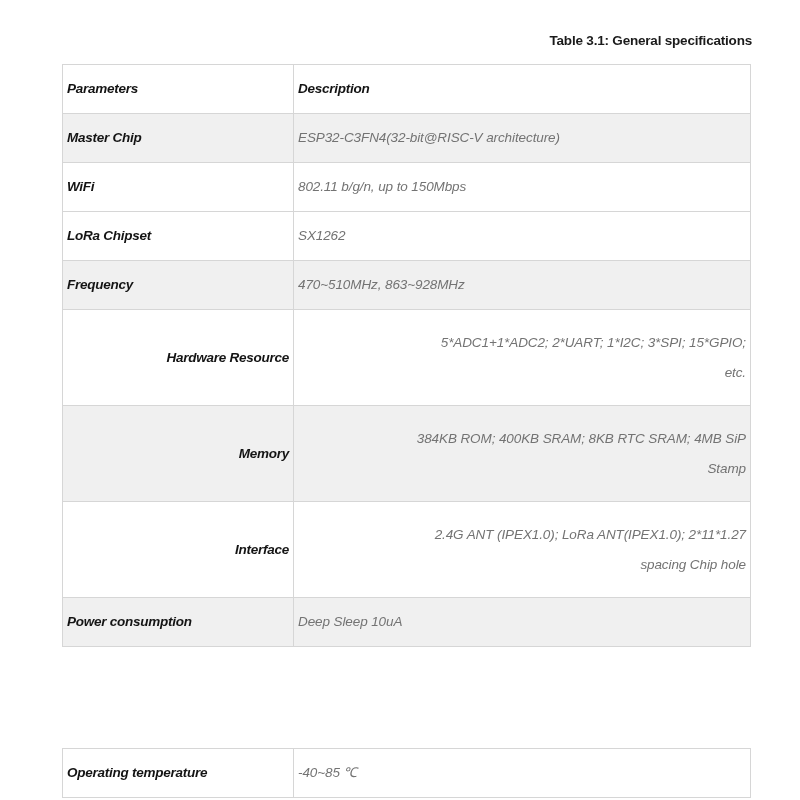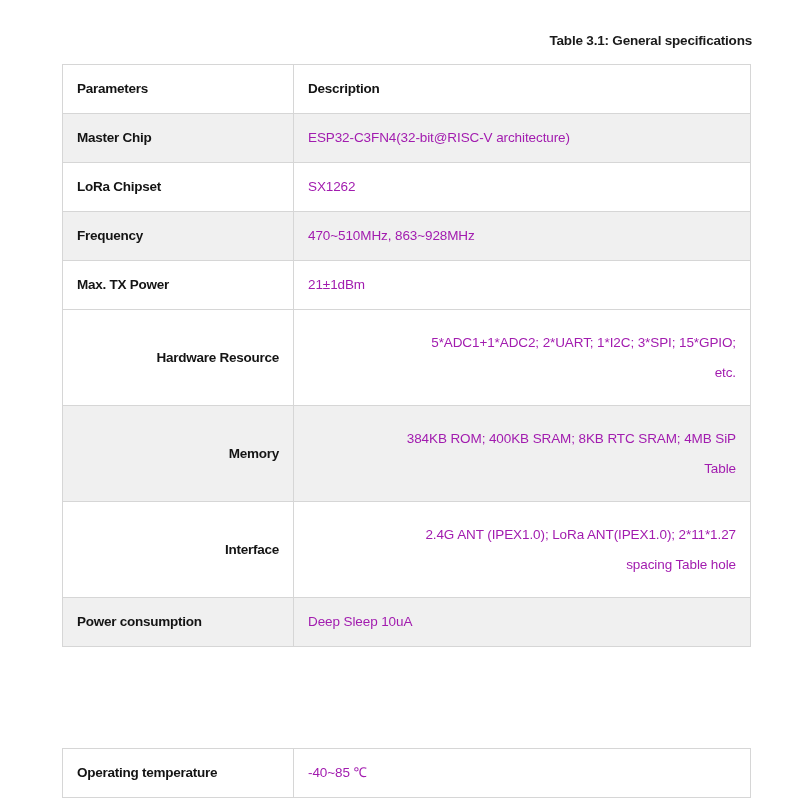--- a/index.html
+++ b/index.html
@@ -49,42 +49,43 @@
   .spec-table.continued {
     top: 748px;
     border-radius: 6px;
   }
 
   .spec-table col.c-param { width: 231px; }
   .spec-table col.c-desc  { width: 457px; }
 
   .spec-table td {
     border: 1px solid #d6d6d6;
-    padding: 0 14px;
+    padding: 0 4px;
     vertical-align: middle;
     line-height: 1.0;
+    font-style: italic;
   }
 
   .spec-table tr.shaded td {
     background: #f0f0f0;
   }
   .spec-table tr.plain td {
     background: #ffffff;
   }
 
   .cell-param {
     font-weight: 700;
     letter-spacing: -0.25px;
     color: #141414;
     white-space: nowrap;
   }
   .cell-desc {
     font-weight: 400;
     letter-spacing: -0.1px;
-    color: #a21caf;
+    color: #737373;
   }
 
   
   tr.h1 td { height: 48px; }
   
   tr.h2 td { height: 95px; text-align: right; }
 
   .line {
     display: block;
   }
@@ -120,76 +121,76 @@
 
       <tr class="shaded h1">
         <td>
           <span class="cell-param">Master Chip</span>
         </td>
         <td>
           <span class="cell-desc line">ESP32-C3FN4(32-bit@RISC-V architecture)</span>
         </td>
       </tr>
 
+      <tr class="plain h1">
+        <td>
+          <span class="cell-param">WiFi</span>
+        </td>
+        <td>
+          <span class="cell-desc line">802.11 b/g/n, up to 150Mbps</span>
+        </td>
+      </tr>
 
       <tr class="plain h1">
         <td>
           <span class="cell-param">LoRa Chipset</span>
         </td>
         <td>
           <span class="cell-desc line">SX1262</span>
         </td>
       </tr>
 
       <tr class="shaded h1">
         <td>
           <span class="cell-param">Frequency</span>
         </td>
         <td>
           <span class="cell-desc line">470~510MHz, 863~928MHz</span>
         </td>
       </tr>
 
-      <tr class="plain h1">
-        <td>
-          <span class="cell-param">Max. TX Power</span>
-        </td>
-        <td>
-          <span class="cell-desc line">21±1dBm</span>
-        </td>
-      </tr>
 
 
       <tr class="plain h2">
         <td>
           <span class="cell-param">Hardware Resource</span>
         </td>
         <td>
           <span class="cell-desc line">5*ADC1+1*ADC2; 2*UART; 1*I2C; 3*SPI; 15*GPIO;</span>
           <span class="cell-desc line">etc.</span>
         </td>
       </tr>
 
       <tr class="shaded h2">
         <td>
           <span class="cell-param">Memory</span>
         </td>
         <td>
           <span class="cell-desc line">384KB ROM; 400KB SRAM; 8KB RTC SRAM; 4MB SiP</span>
-          <span class="cell-desc line">Table</span>
+          <span class="cell-desc line">Stamp</span>
         </td>
       </tr>
 
       <tr class="plain h2">
         <td>
           <span class="cell-param">Interface</span>
         </td>
         <td>
           <span class="cell-desc line">2.4G ANT (IPEX1.0); LoRa ANT(IPEX1.0); 2*11*1.27</span>
-          <span class="cell-desc line">spacing Table hole</span>
+          <span class="cell-desc line">spacing Chip hole</span>
         </td>
       </tr>
 
       <tr class="shaded h1">
         <td>
           <span class="cell-param">Power consumption</span>
         </td>
         <td>
           <span class="cell-desc line">Deep Sleep 10uA</span>
         </td>

